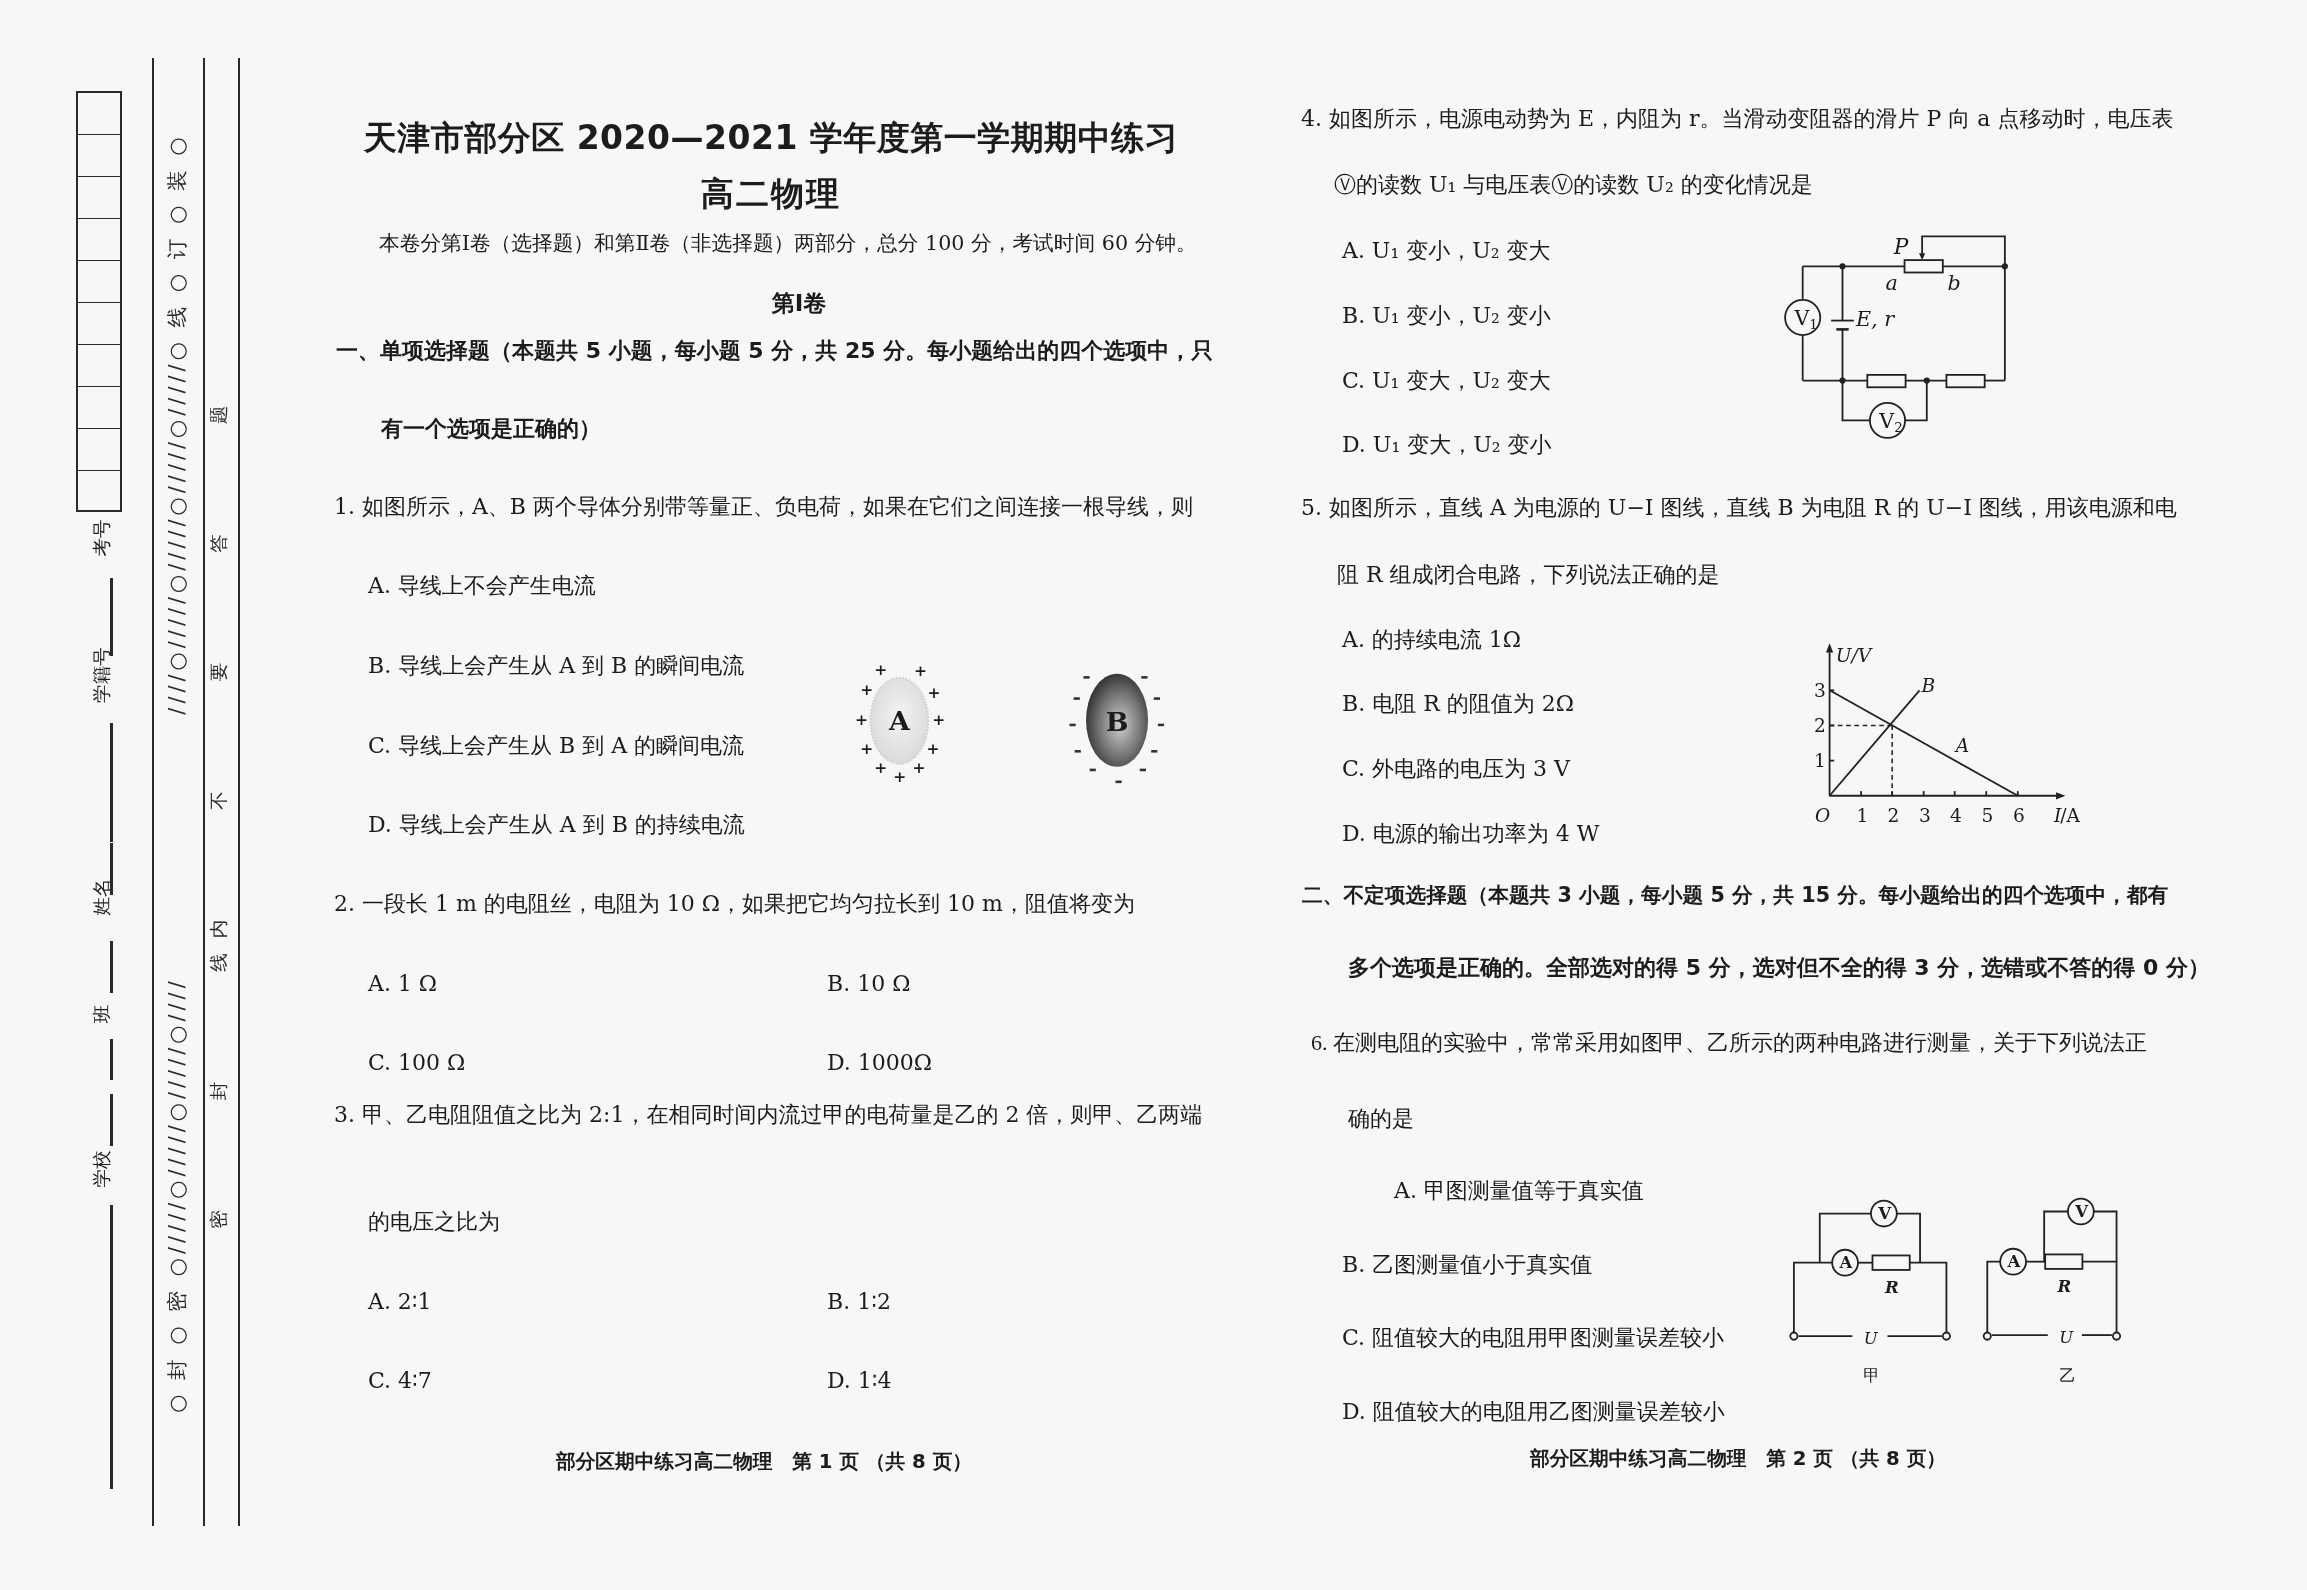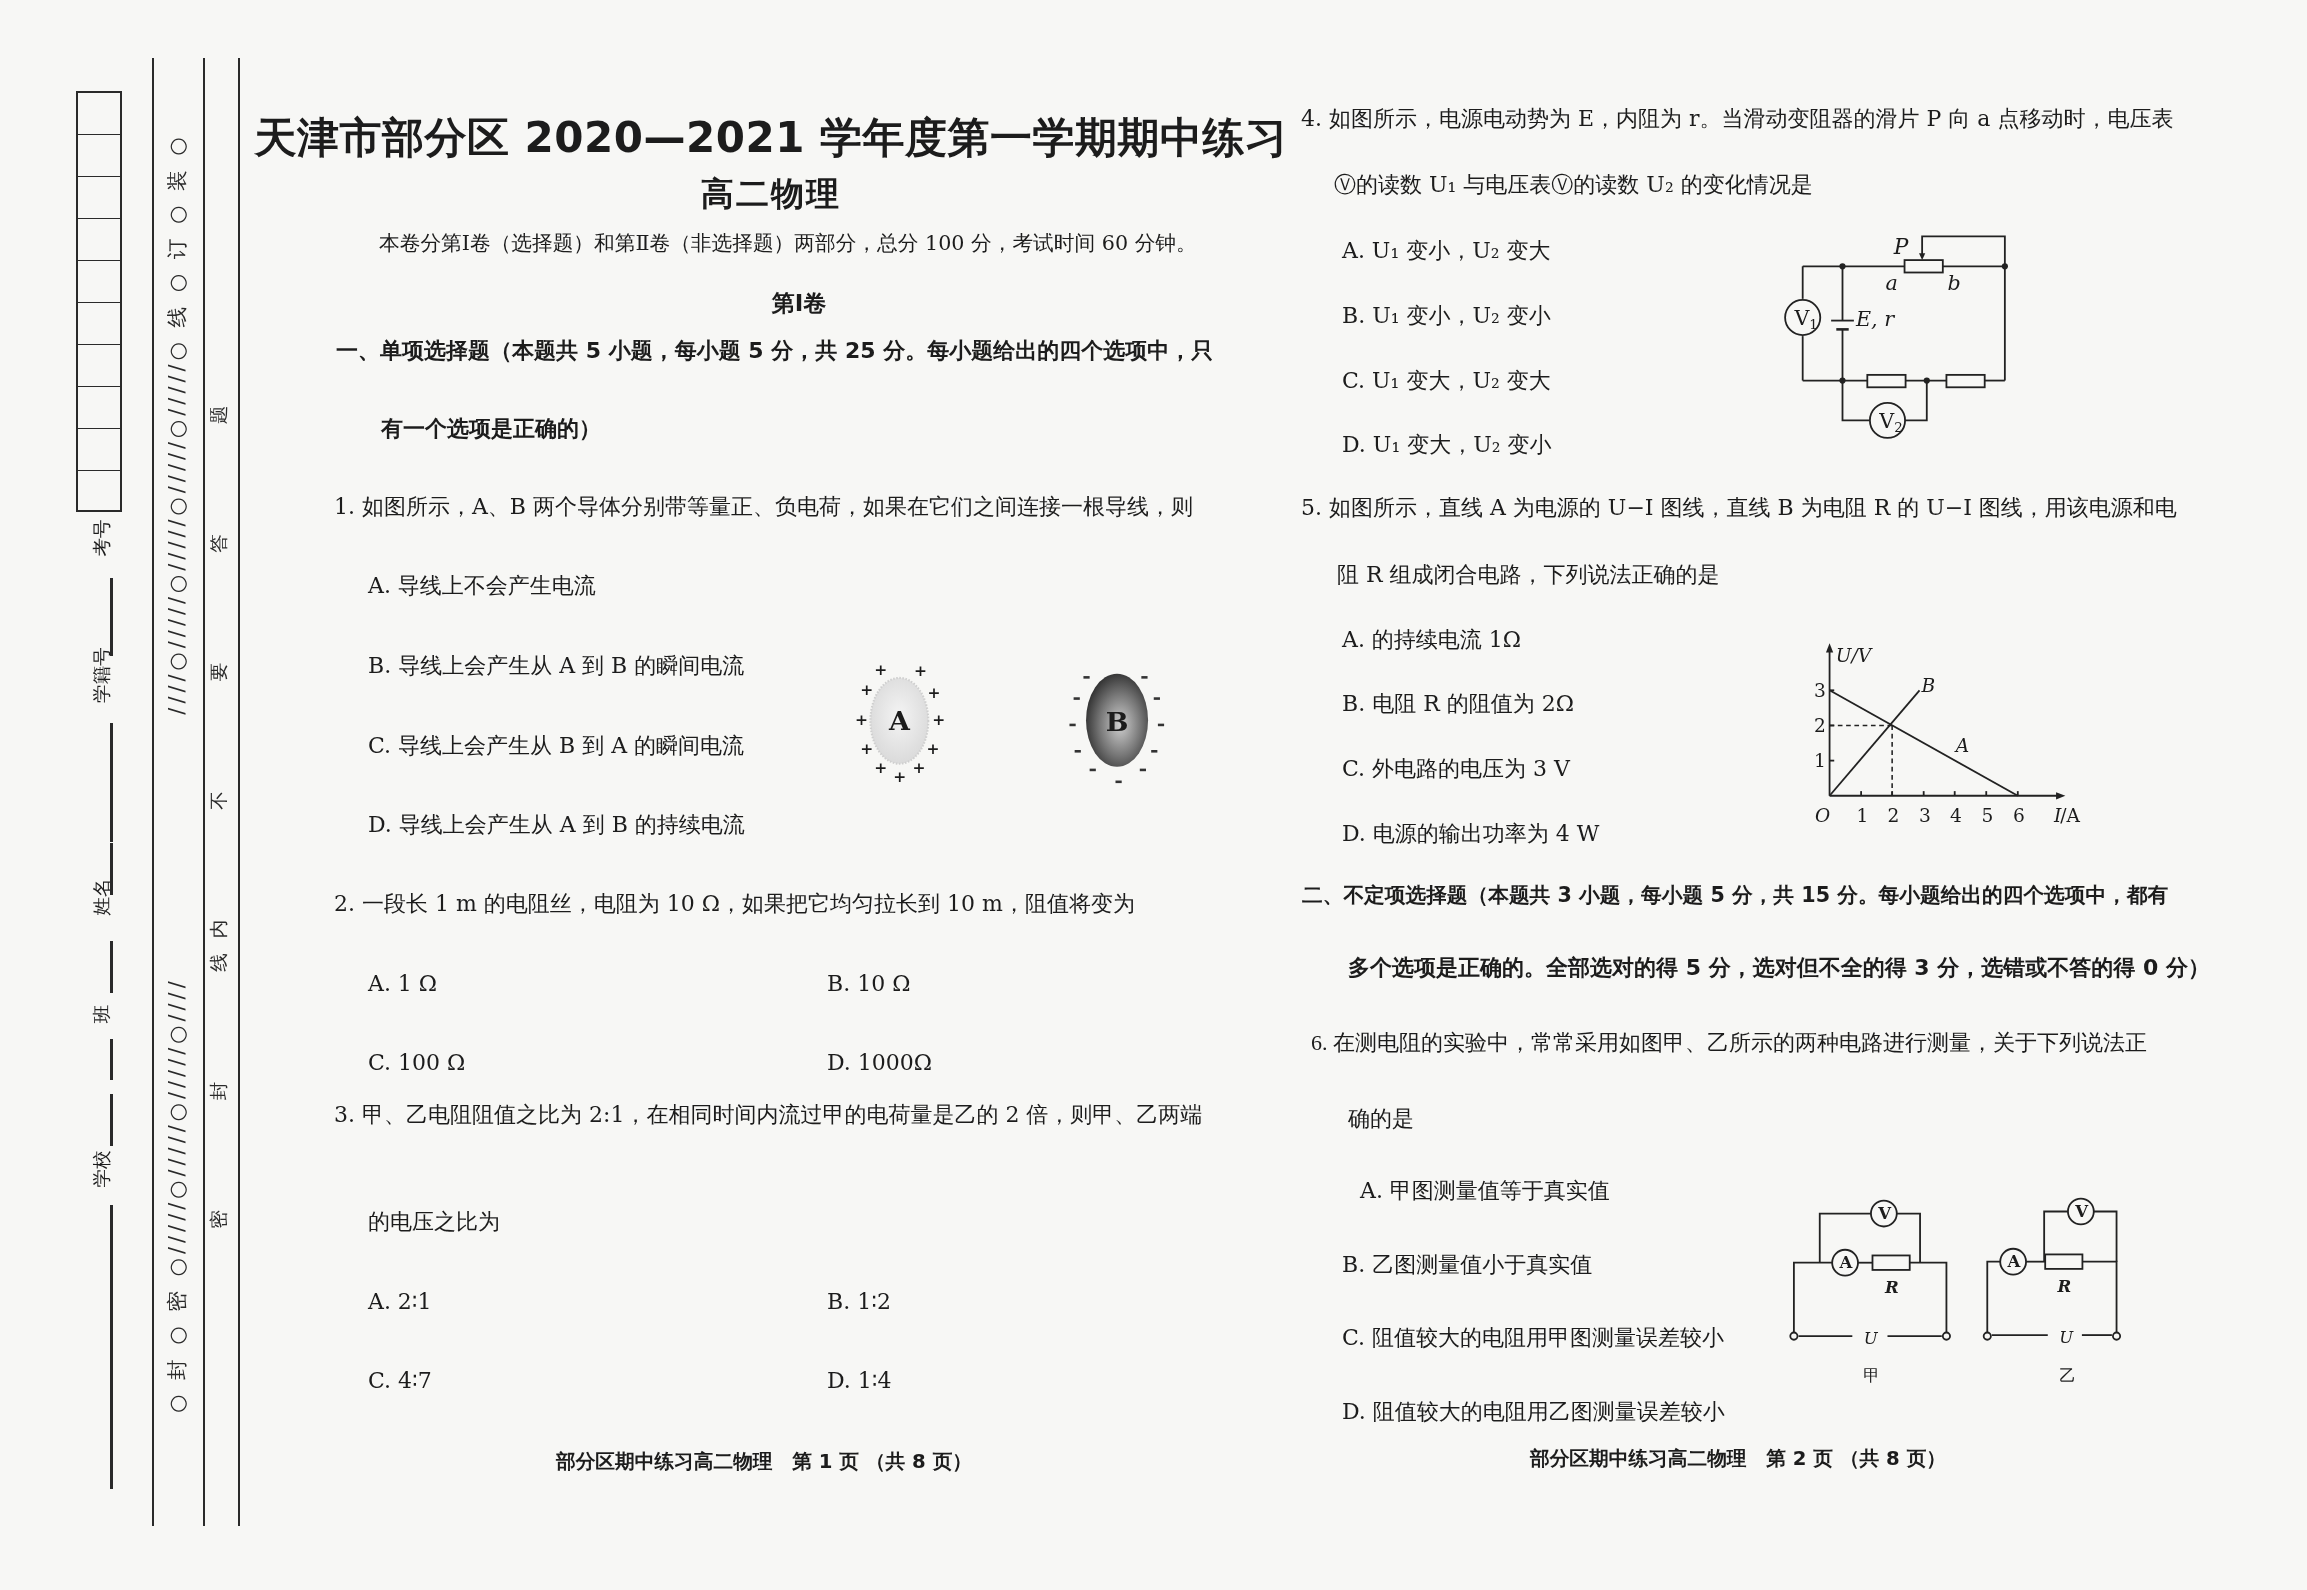--- a/index.html
+++ b/index.html
@@ -5,21 +5,21 @@
   html, body { margin:0; padding:0; }
   body {
     width:2307px; height:1590px; position:relative; overflow:hidden;
     background:#f7f7f5;
     font-family:"DejaVu Serif", "Liberation Serif", serif;
     color:#1c1c1c;
   }
   .abs { position:absolute; white-space:nowrap; }
   .t { font-size:22px; line-height:29px; transform:translateY(-50%); }
   .bold { font-weight:bold; font-family:"DejaVu Sans", "Liberation Sans", sans-serif; }
-  .title1 { font-size:42px; line-height:41px; font-weight:bold; font-family:"DejaVu Sans", "Liberation Sans", sans-serif; transform:translate(-50%,-50%); letter-spacing:0.5px; }
+  .title1 { font-size:33px; line-height:41px; font-weight:bold; font-family:"DejaVu Sans", "Liberation Sans", sans-serif; transform:translate(-50%,-50%); letter-spacing:0.5px; }
   .title2 { font-size:33px; line-height:41px; font-weight:bold; font-family:"DejaVu Sans", "Liberation Sans", sans-serif; transform:translate(-50%,-50%); letter-spacing:2.1px; }
   .center { transform:translate(-50%,-50%); }
   .footer { font-size:19.7px; line-height:25px; font-weight:bold; font-family:"DejaVu Sans", "Liberation Sans", sans-serif; transform:translate(-50%,-50%); }
   .vline { position:absolute; background:#2a2a2a; }
   .rot { position:absolute; transform:translate(-50%,-50%) rotate(-90deg); white-space:nowrap; font-size:18.6px; line-height:20.7px; font-family:"DejaVu Serif", "Liberation Serif", serif; }
   .markers { position:absolute; transform:translate(-50%,-50%) rotate(-90deg); white-space:nowrap; font-size:20.7px; letter-spacing:4.1px; font-family:"DejaVu Sans", "Liberation Sans", sans-serif; color:#2a2a2a; }
   .box { position:absolute; border:2.1px solid #2a2a2a; box-sizing:border-box; }
   .cell { height:42px; border-bottom:1.6px solid #2a2a2a; box-sizing:border-box; }
   .cell:last-child { border-bottom:none; }
   svg { position:absolute; overflow:visible; }
@@ -257,21 +257,21 @@
       <text x="3716" y="1338" font-style="italic">B</text>
       <text x="3782" y="1454" font-style="italic">A</text>
     </g>
   </svg>
 
   <div class="abs t bold" style="left:1302px; top:895px; font-size:20.7px;">二、不定项选择题（本题共 3 小题，每小题 5 分，共 15 分。每小题给出的四个选项中，都有</div>
   <div class="abs t bold" style="left:1348px; top:967px; font-size:22px;">多个选项是正确的。全部选对的得 5 分，选对但不全的得 3 分，选错或不答的得 0 分）</div>
 
   <div class="abs t" style="left:1311px; top:1042px;font-family:Liberation Serif, serif;">6. 在测电阻的实验中，常常采用如图甲、乙所示的两种电路进行测量，关于下列说法正</div>
   <div class="abs t" style="left:1348px; top:1118px;">确的是</div>
-  <div class="abs t" style="left:1360px; top:1190px;">A. 甲图测量值等于真实值</div>
+  <div class="abs t" style="left:1394px; top:1190px;">A. 甲图测量值等于真实值</div>
   <div class="abs t" style="left:1342px; top:1264px;">B. 乙图测量值小于真实值</div>
   <div class="abs t" style="left:1342px; top:1337px;">C. 阻值较大的电阻用甲图测量误差较小</div>
   <div class="abs t" style="left:1342px; top:1411px;">D. 阻值较大的电阻用乙图测量误差较小</div>
 
   <svg width="2307" height="1590" style="left:0; top:0; pointer-events:none;" viewBox="0 0 4461 3075">
 
     <g stroke="#222" stroke-width="3.5" fill="none">
       <polyline points="3469,2584 3469,2442 3543,2442"></polyline>
       <line x1="3593" y1="2442" x2="3621" y2="2442"></line>
       <rect x="3621" y="2428" width="72" height="28" fill="#f7f7f5"></rect>

